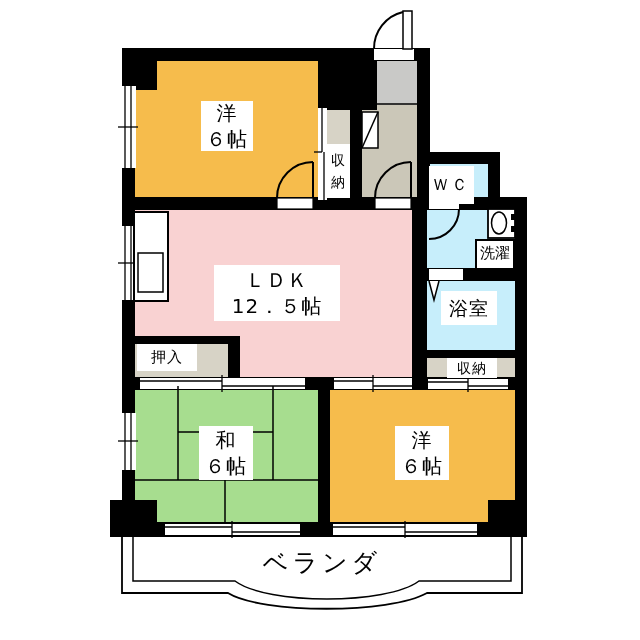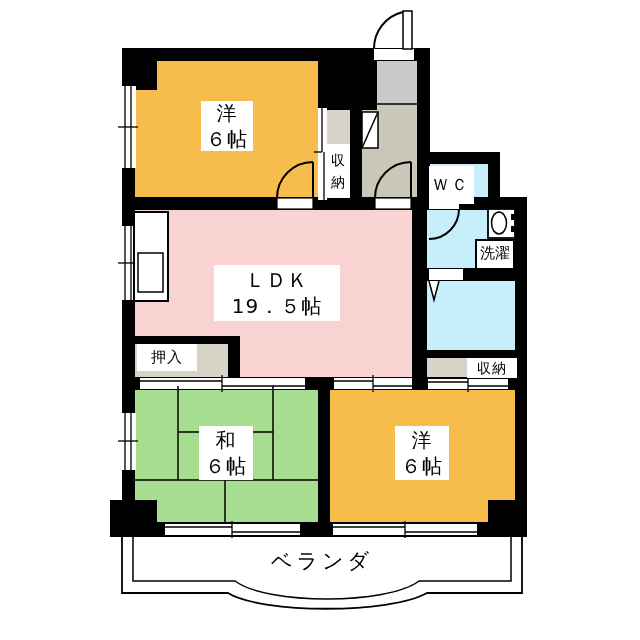--- a/index.html
+++ b/index.html
@@ -177,35 +177,36 @@
     <g stroke="#000" fill="none" stroke-width="1.8">
       <path d="M 122 537 L 122 593 L 228 593 C 262 614 390 614 427 593 L 522 593 L 522 537"></path>
       <path d="M 133 537 L 133 581 L 235 581 C 267 605 387 605 419 581 L 511 581 L 511 537" stroke-width="1.5"></path>
     </g>
   </svg>
 
   <div class="lbl" style="left:201px;top:101px;width:52px;height:50px;font-size:20px;">洋
 ６帖</div>
 
   <div class="lbl" style="left:214px;top:265px;width:126px;height:56px;font-size:20px;">ＬＤＫ
-19．５帖</div>
+12．５帖</div>
 
   <div class="lbl" style="left:199px;top:426px;width:54px;height:54px;font-size:20px;">和
 ６帖</div>
 
   <div class="lbl" style="left:395px;top:426px;width:54px;height:54px;font-size:20px;">洋
 ６帖</div>
 
   <div class="lbl" style="left:429px;top:166px;width:45px;height:38px;font-size:16px;letter-spacing:3px;">ＷＣ</div>
 
+  <div class="lbl" style="left:441px;top:291px;width:56px;height:34px;font-size:19px;">浴室</div>
 
   <div class="lbl no-bg" style="left:477px;top:243px;width:36px;height:22px;font-size:15px;letter-spacing:0;">洗濯</div>
 
-  <div class="lbl" style="left:467px;top:358px;width:50px;height:20px;font-size:14px;">収納</div>
+  <div class="lbl" style="left:447px;top:358px;width:50px;height:20px;font-size:14px;">収納</div>
 
   <div class="lbl" style="left:326px;top:144px;width:24px;height:54px;font-size:14px;line-height:1.6;letter-spacing:0;">収
 納</div>
 
   <div class="lbl" style="left:137px;top:344px;width:60px;height:27px;font-size:15px;">押入</div>
 
-  <div class="lbl no-bg" style="left:252px;top:547px;width:140px;height:32px;font-size:21px;letter-spacing:4px;font-family:Liberation Mono, monospace;">ベランダ</div>
+  <div class="lbl no-bg" style="left:252px;top:547px;width:140px;height:32px;font-size:25px;letter-spacing:4px;">ベランダ</div>
 
 </div>
 
 </body></html>

